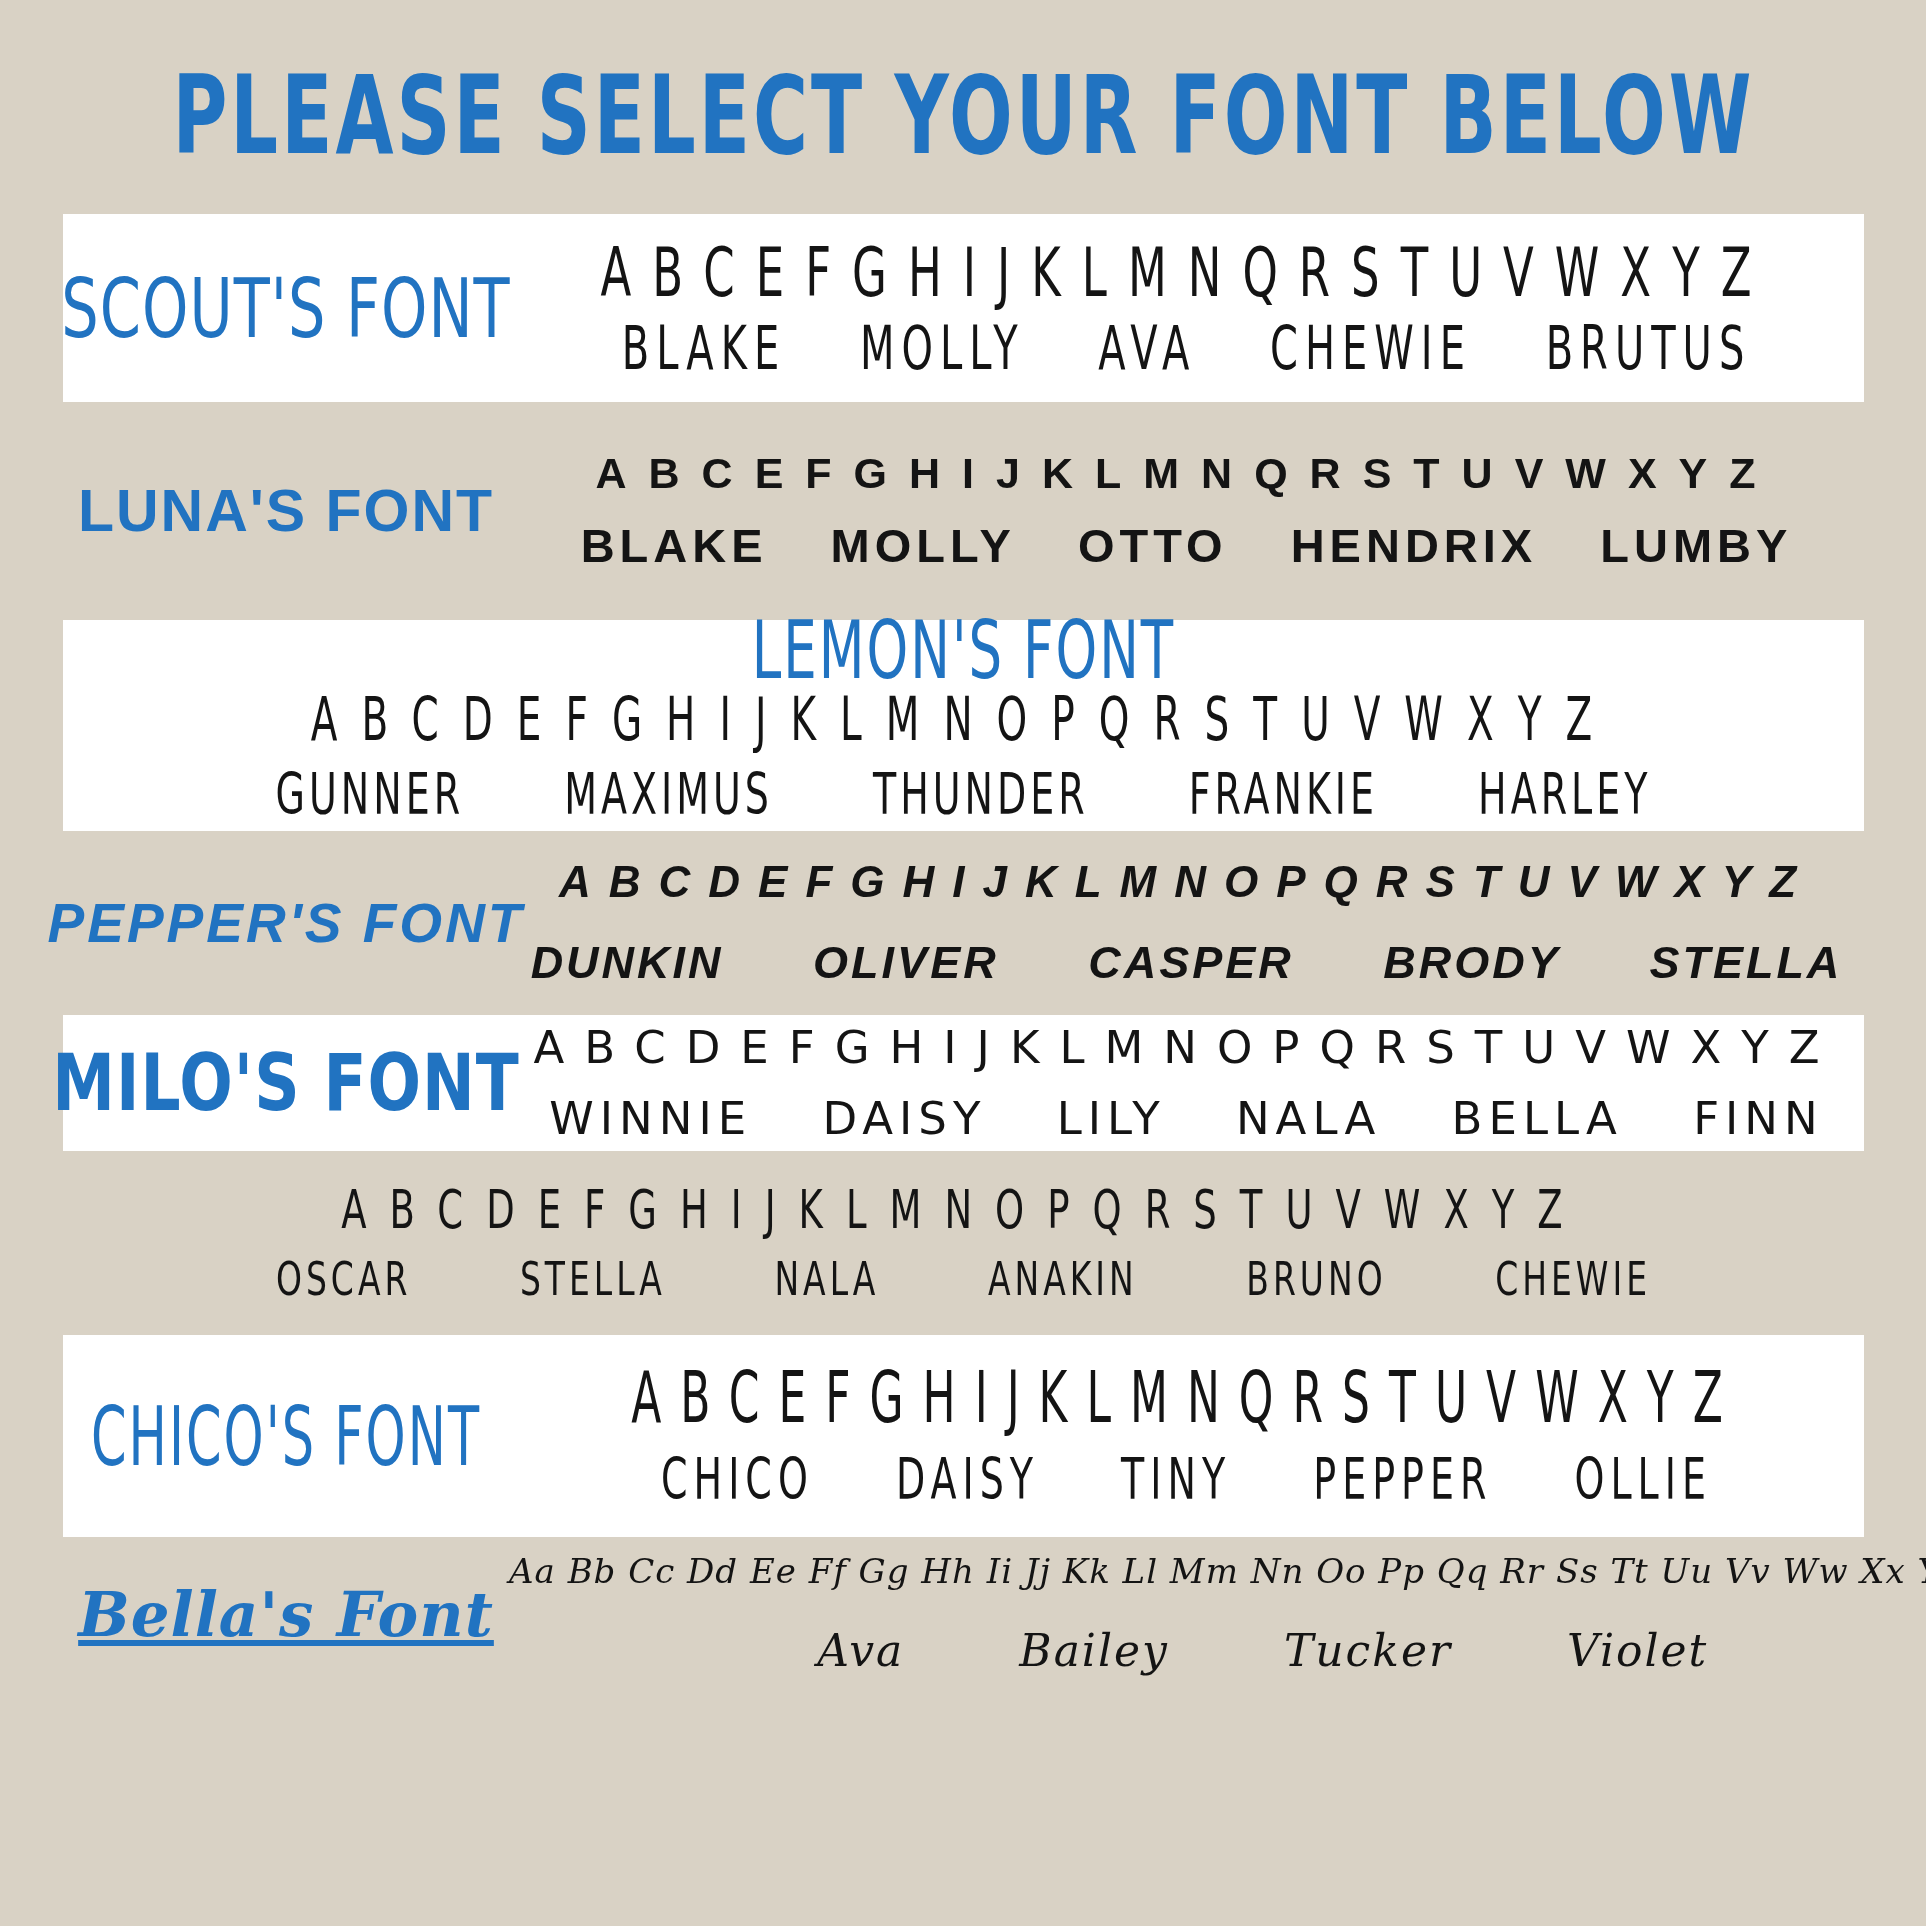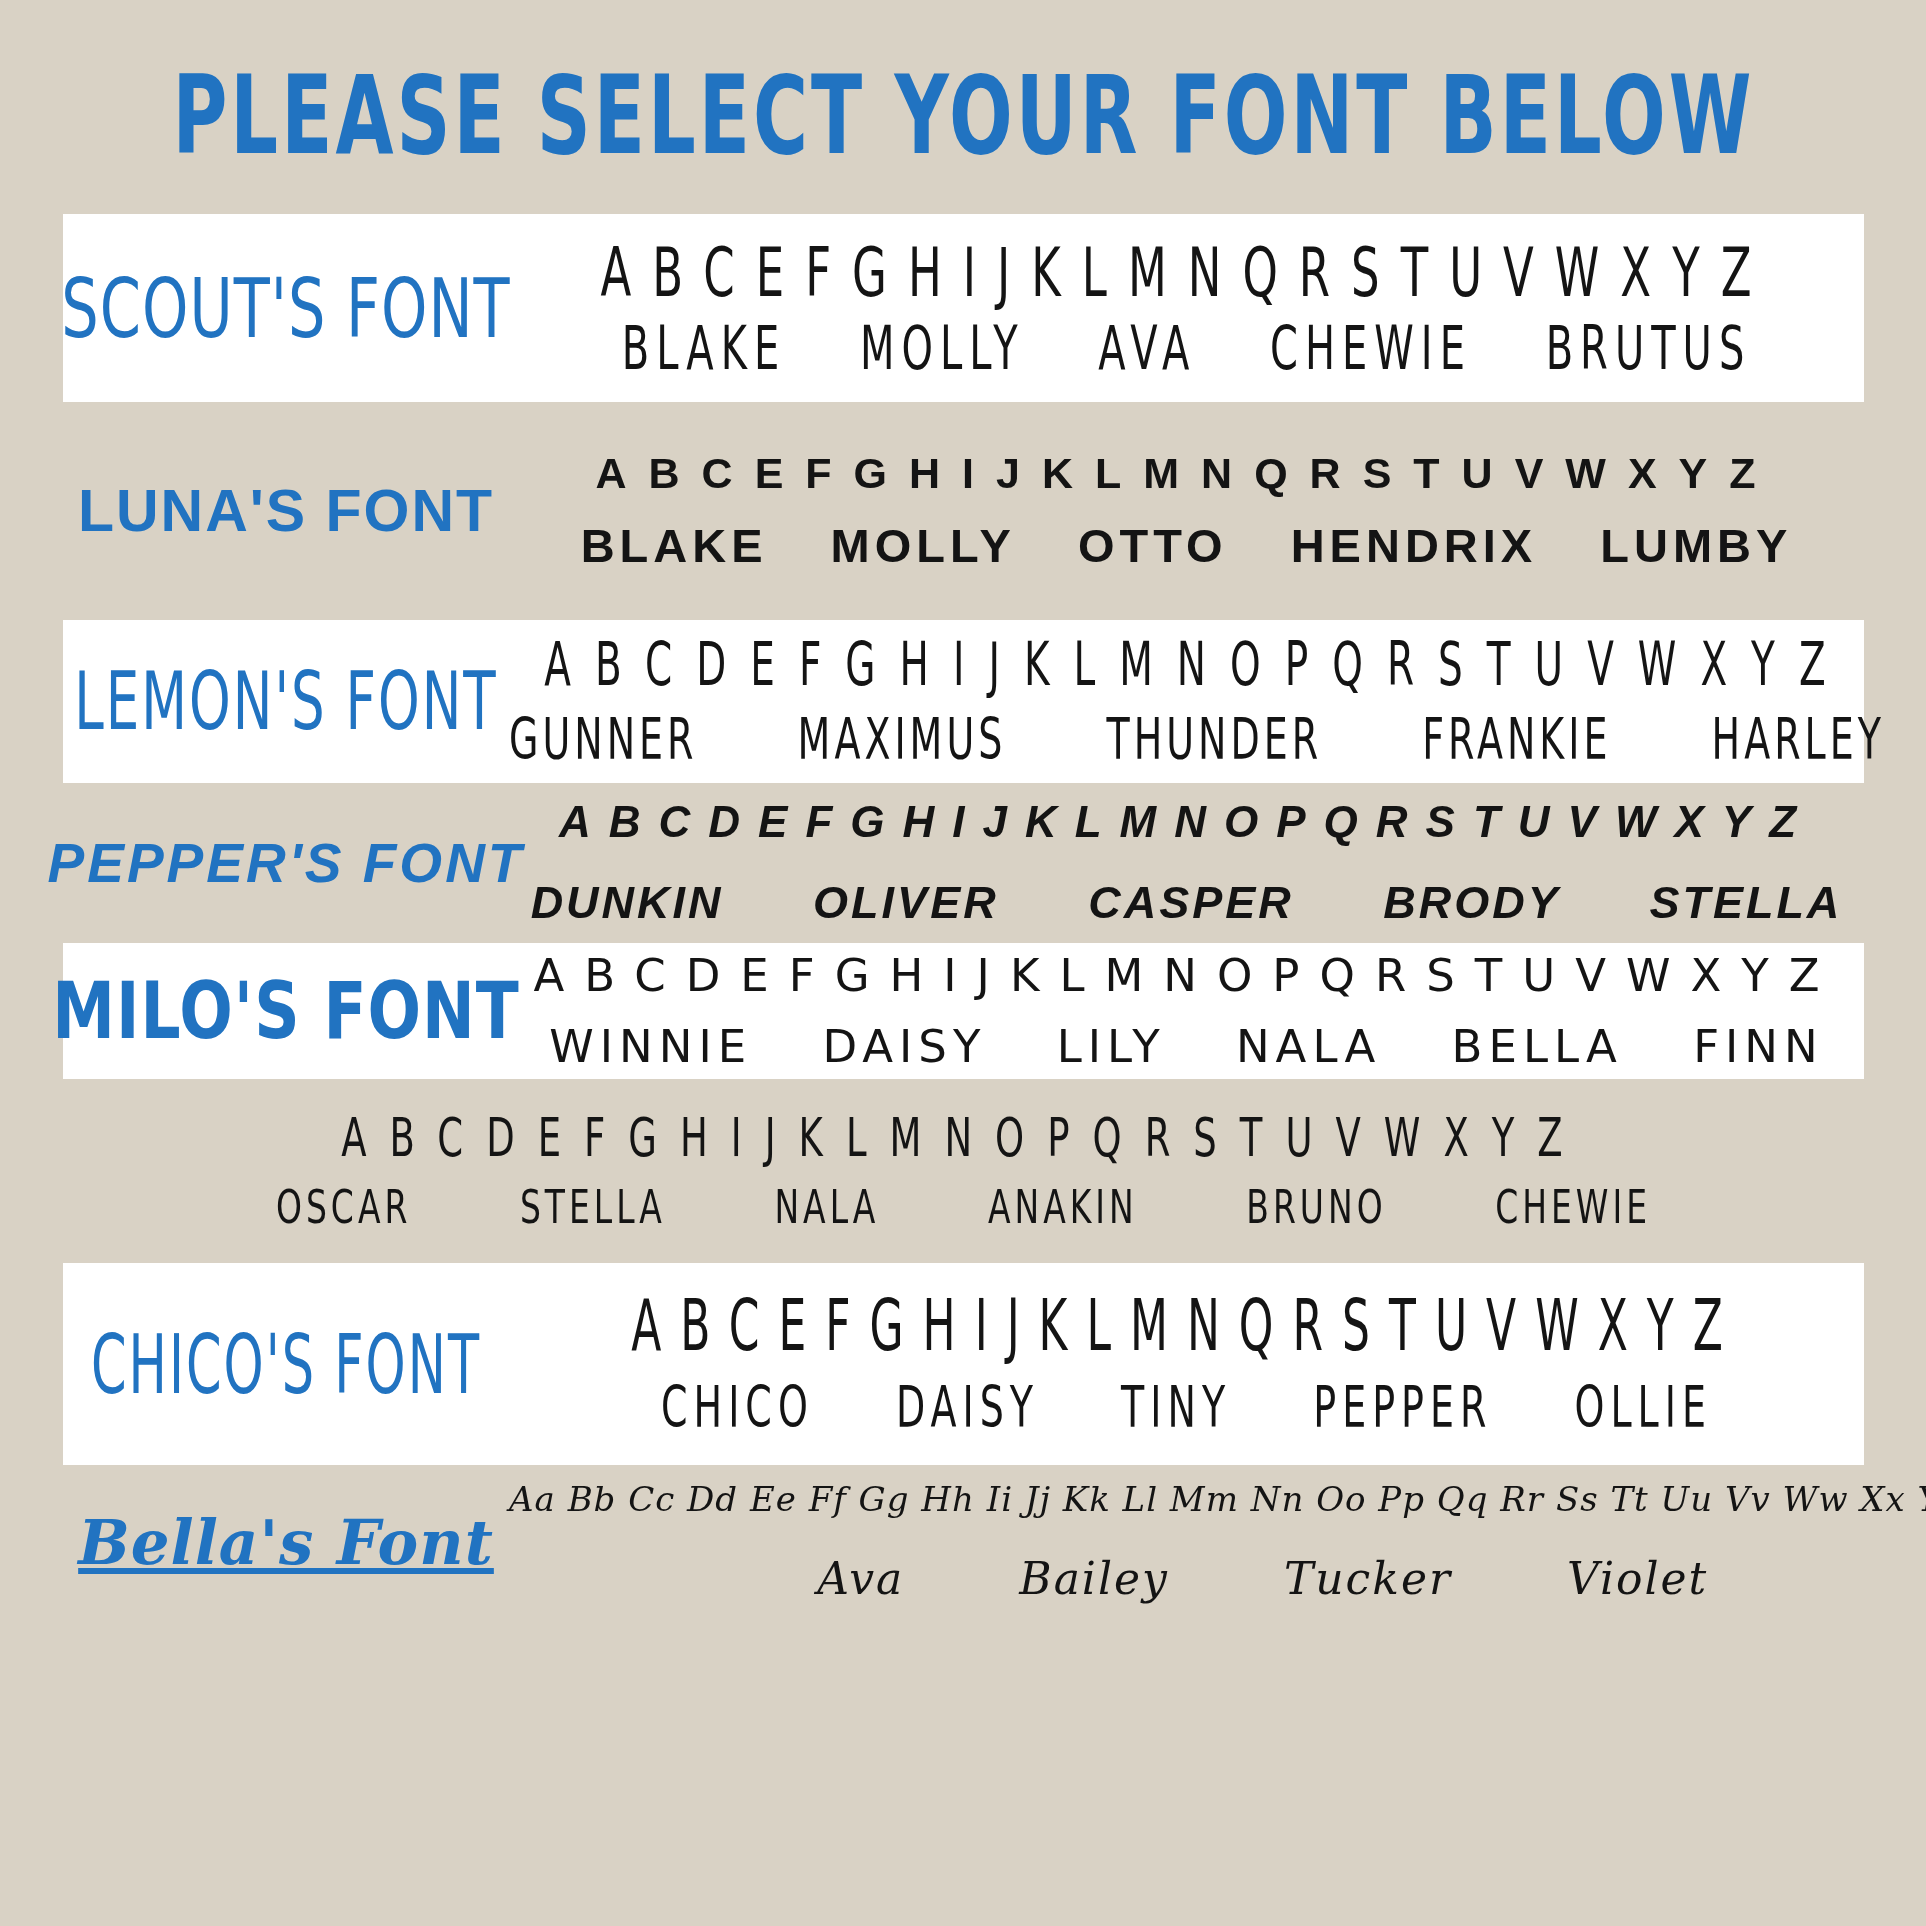--- a/index.html
+++ b/index.html
@@ -65,27 +65,27 @@
   .f1 .alphabet{font-size:45px;letter-spacing:21px;transform:scaleY(1.5);}
   .f1 .names{font-size:40px;letter-spacing:7px;word-spacing:54px;transform:scaleY(1.5);margin-top:26px;}
 
   
   .r2{height:218px;}
   .f2 .label{font-family:"Liberation Sans",sans-serif;font-weight:bold;font-size:59px;letter-spacing:2px;}
   .f2 .alphabet{font-family:"Liberation Sans",sans-serif;font-weight:bold;font-size:43px;letter-spacing:22px;}
   .f2 .names{font-family:"Liberation Sans",sans-serif;font-weight:bold;font-size:47px;letter-spacing:5px;word-spacing:45px;margin-top:20px;}
 
   
-  .r3{height:163px;}
+  .r3{height:211px;flex-direction:column;}
   .f3 .label{font-size:53px;letter-spacing:2px;transform:scaleY(1.5);}
   .f3 .alphabet{font-size:39px;letter-spacing:24px;transform:scaleY(1.55);}
   .f3 .names{font-size:38px;letter-spacing:4px;word-spacing:84px;transform:scaleY(1.5);margin-top:30px;}
 
   
-  .r4{height:160px;}
+  .r4{height:184px;}
   .f4 .label{font-family:"Liberation Sans",sans-serif;font-weight:bold;font-style:italic;font-size:55px;letter-spacing:3px;}
   .f4 .alphabet{font-family:"Liberation Sans",sans-serif;font-weight:bold;font-style:italic;font-size:44px;letter-spacing:18px;}
   .f4 .names{font-family:"Liberation Sans",sans-serif;font-weight:bold;font-style:italic;font-size:45px;letter-spacing:3px;word-spacing:74px;margin-top:30px;}
 
   
   .r5{height:136px;}
   .f5 .label{font-weight:bold;font-size:63px;letter-spacing:1px;transform:scaleY(1.25);}
   .f5 .alphabet{font-size:45px;letter-spacing:20px;}
   .f5 .names{font-size:45px;letter-spacing:6px;word-spacing:50px;margin-top:18px;}
 

